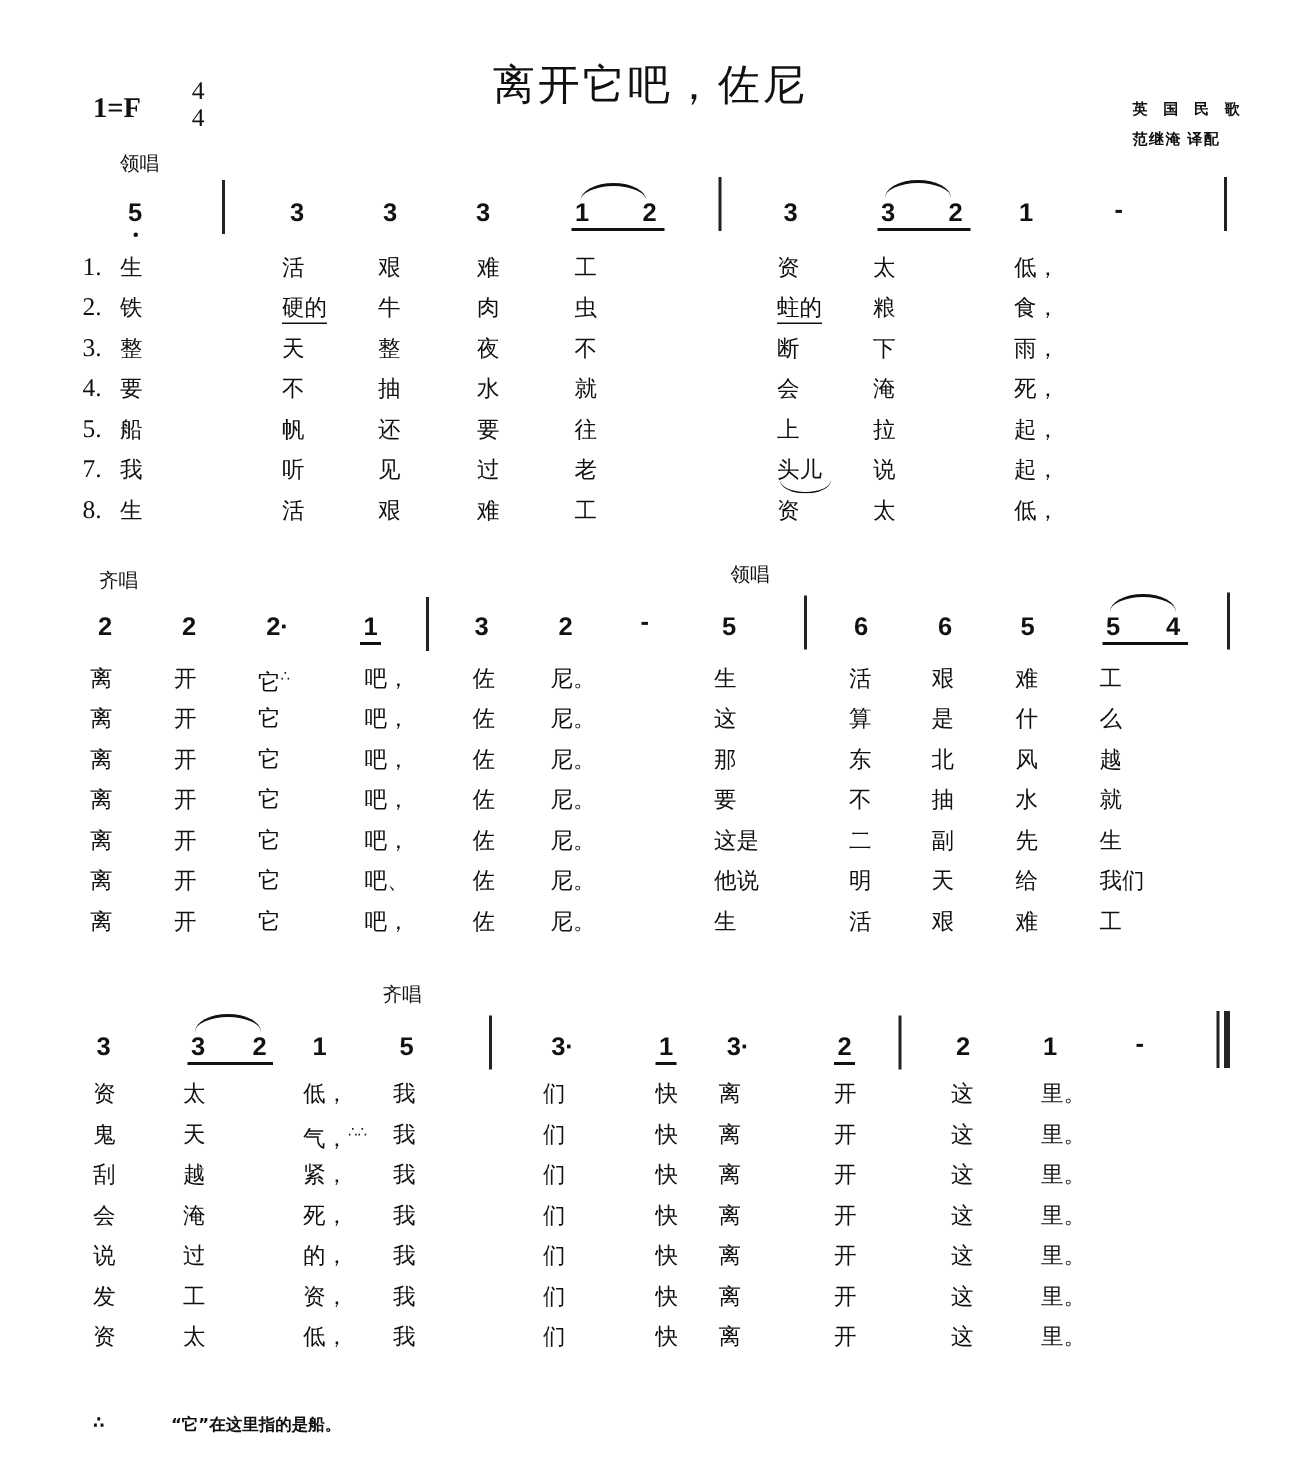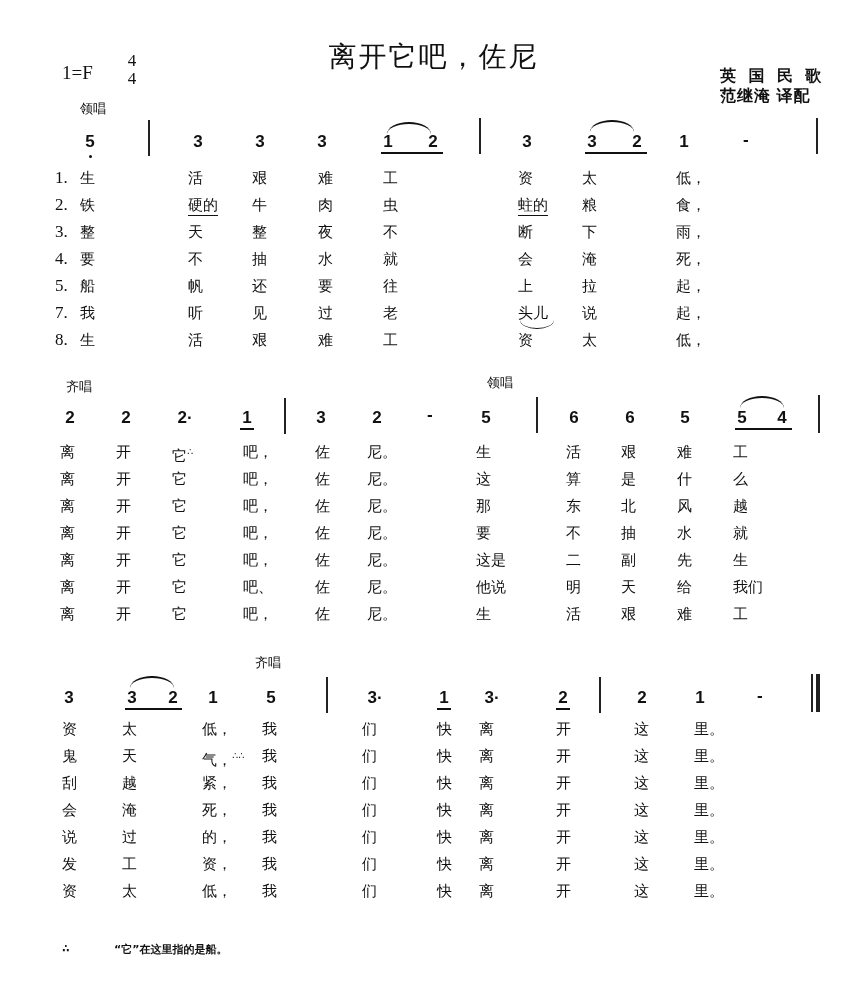--- a/index.html
+++ b/index.html
@@ -1,25 +1,25 @@
 <!DOCTYPE html>
 <html><head>
   <meta charset="utf-8">
   <style>
     html, body { margin: 0; padding: 0; background: #ffffff; }
     body { width: 867px; height: 989px; position: relative; overflow: hidden;
            font-family: "DejaVu Serif", serif; color: #111; }
     .abs { position: absolute; }
     .title { left: 0; width: 867px; top: 38px; text-align: center;
              font-family: "DejaVu Serif", serif; font-size: 28px; letter-spacing: 2px; }
-    .key { left: 62px; top: 62px; font-family: "Liberation Serif", serif; font-size: 19px; }
+    .key { left: 62px; top: 62px; font-family: "Liberation Serif", serif; font-size: 19px; font-weight: bold; }
     .meter { left: 124px; top: 52px; font-family: "Liberation Serif", serif; font-size: 17px;
              line-height: 18px; text-align: center; width: 16px; }
     .meter .num { display: block; }
-    .credit { font-family: Liberation Sans, sans-serif; font-size: 16px; font-weight: bold; letter-spacing: 4px; }
+    .credit { font-family: Liberation Serif, serif; font-size: 10px; font-weight: bold; letter-spacing: 4px; margin-left: 35px; }
     .part { font-family: "DejaVu Sans", sans-serif; font-size: 13px; }
     .note { font-family: "Liberation Sans", sans-serif; font-weight: bold; font-size: 17px;
             width: 20px; text-align: center; line-height: 20px; }
     .note.u { border-bottom: 2px solid #111; }
     .lyric { font-family: "DejaVu Sans", sans-serif; font-size: 15px; line-height: 20px; white-space: nowrap; }
     .verse-num { font-family: "Liberation Serif", serif; font-size: 17px; }
     .bar { width: 2px; background: #222; }
     .bar.thick { width: 4px; }
     .dash { font-family: "Liberation Sans", sans-serif; font-weight: bold; font-size: 17px; }
     .slur { border-top: 2px solid #111; border-radius: 50% 50% 0 0 / 100% 100% 0 0; height: 10px; }

